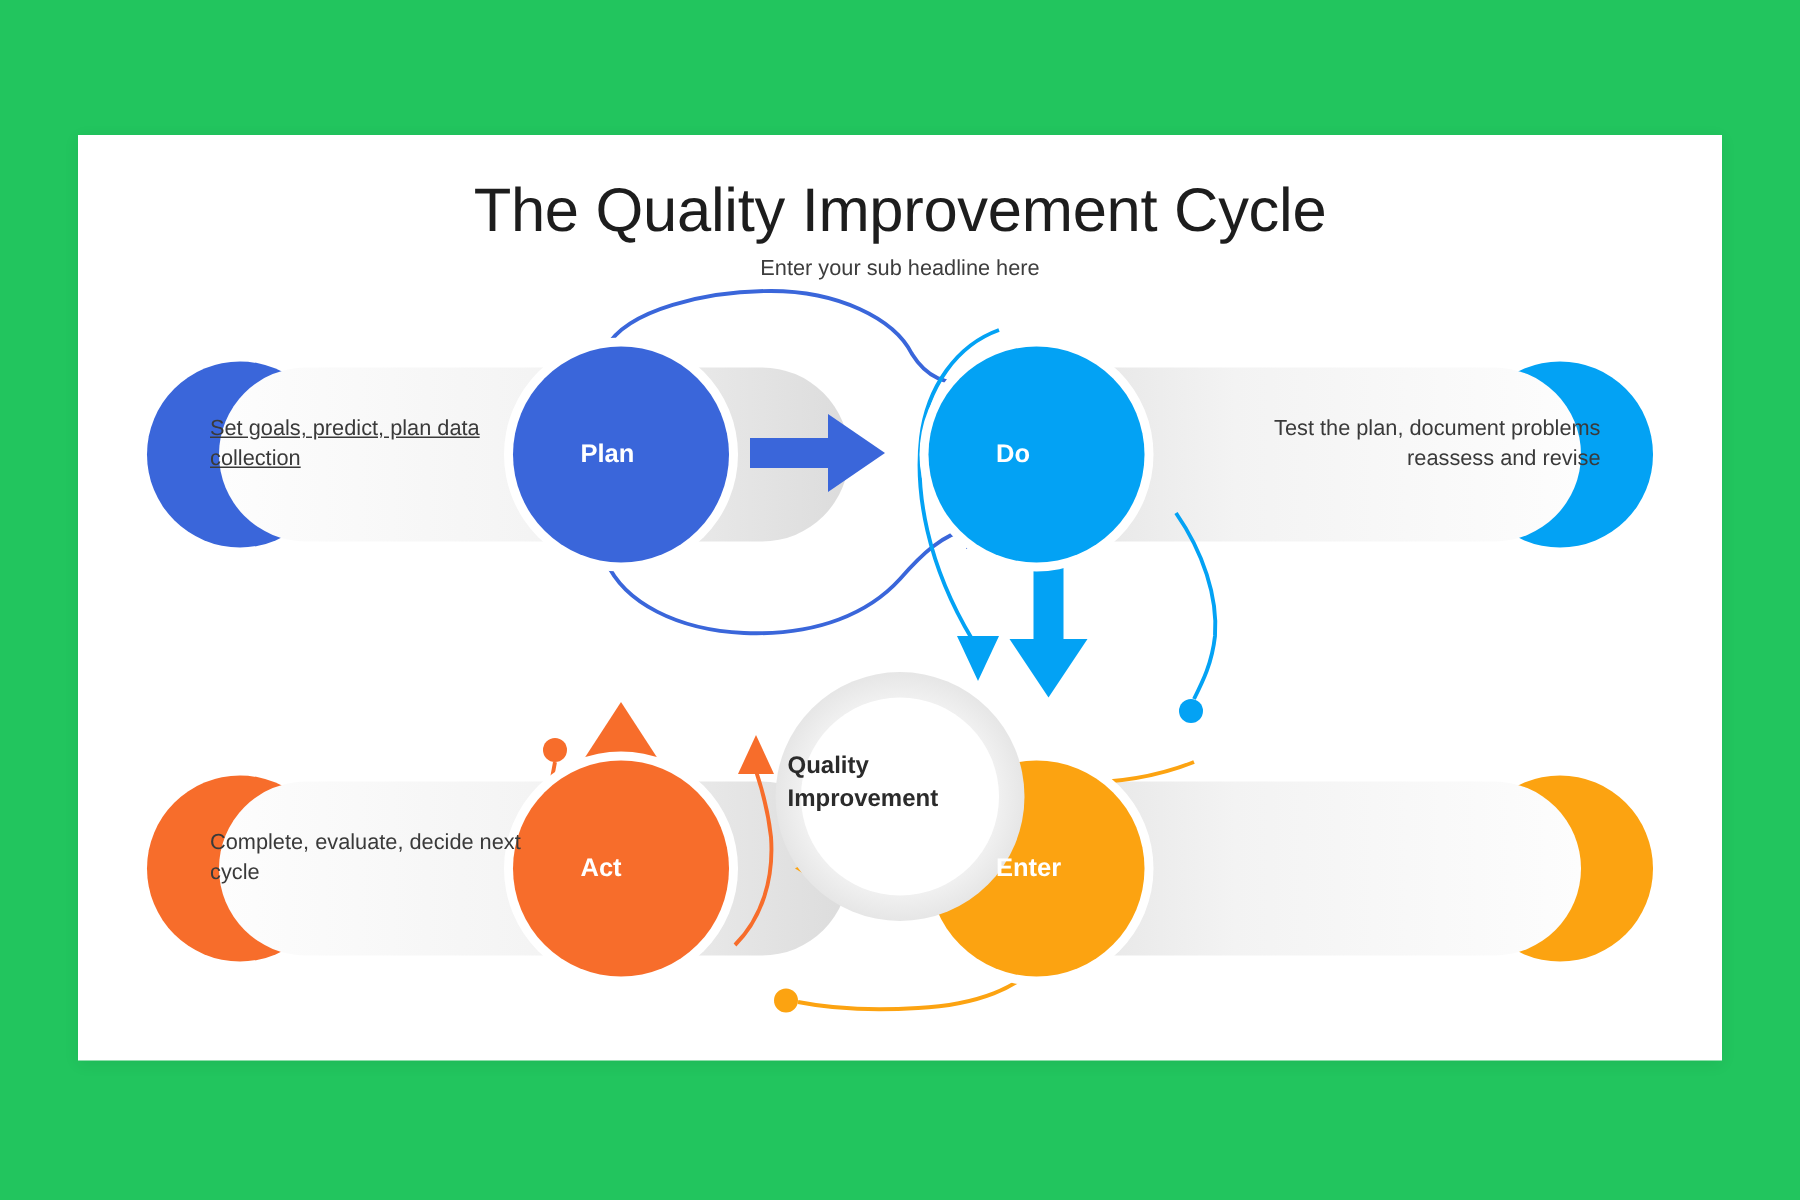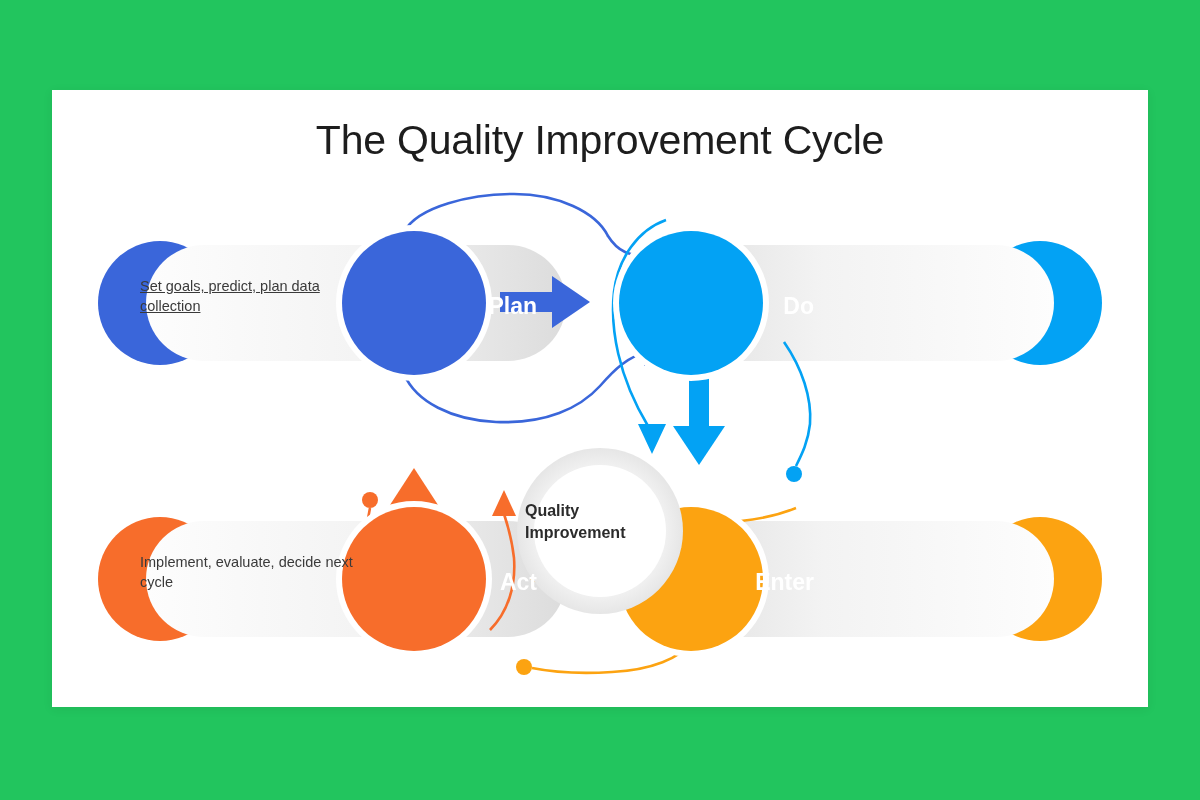--- a/index.html
+++ b/index.html
@@ -79,23 +79,23 @@
   .pill-text.right { left: 785px; text-align: right; }
   .pt-plan  { top: 186px; text-decoration: underline; }
   .pt-do    { top: 186px; }
   .pt-act   { top: 462px; }
   .pt-study { top: 462px; }
 
   
   .node-label {
     position: absolute;
     color: #ffffff;
-    font-size: 23px;
+    font-size: 17px;
     font-weight: bold;
-    text-align: right;
+    text-align: left;
     width: 150px;
   }
   .nl-plan  { left: 335px; top: 203px; }
   .nl-do    { left: 612px; top: 203px; }
   .nl-act   { left: 335px; top: 479px; }
   .nl-study { left: 612px; top: 479px; }
 
   
   #center-label {
     position: absolute;
@@ -108,20 +108,21 @@
     color: #2b2b2b;
   }
 </style>
 </head>
 <body>
 
 <div id="stage">
   <div id="slide">
 
     <div id="title">The Quality Improvement Cycle</div>
+    <div id="subtitle">Enter your sub headline here</div>
 
     <div id="diagram">
 
       <svg width="1096" height="617" viewBox="0 0 1096 617">
         <defs>
           <linearGradient id="pillGradL" x1="0" y1="0" x2="1" y2="0">
             <stop offset="0%" stop-color="#fdfdfd"></stop>
             <stop offset="55%" stop-color="#f3f3f3"></stop>
             <stop offset="100%" stop-color="#dcdcdc"></stop>
           </linearGradient>
@@ -226,23 +227,24 @@
         <circle cx="639" cy="213" r="72" fill="#03a2f4"></circle>
         <circle cx="362" cy="489" r="72" fill="#f76d2b"></circle>
         <circle cx="639" cy="489" r="72" fill="#fca311"></circle>
 
         <circle cx="548" cy="441" r="83" fill="url(#centerRing)"></circle>
         <circle cx="548" cy="441" r="66" fill="#ffffff"></circle>
       </svg>
 
       <div class="pill-text left pt-plan">Set goals, predict, plan data collection</div>
 
-
-
-      <div class="pill-text left pt-act">Implement, evaluate, decide next cycle</div>
+      <div class="pill-text right pt-do">Test the plan, document problems reassess and revise</div>
+
+
+      <div class="pill-text left pt-act">Complete, evaluate, decide next cycle</div>
 
       <div class="node-label nl-plan">Plan</div>
 
       <div class="node-label nl-do">Do</div>
 
       <div class="node-label nl-study">Enter</div>
 
       <div class="node-label nl-act">Act</div>
 
       <div id="center-label">

